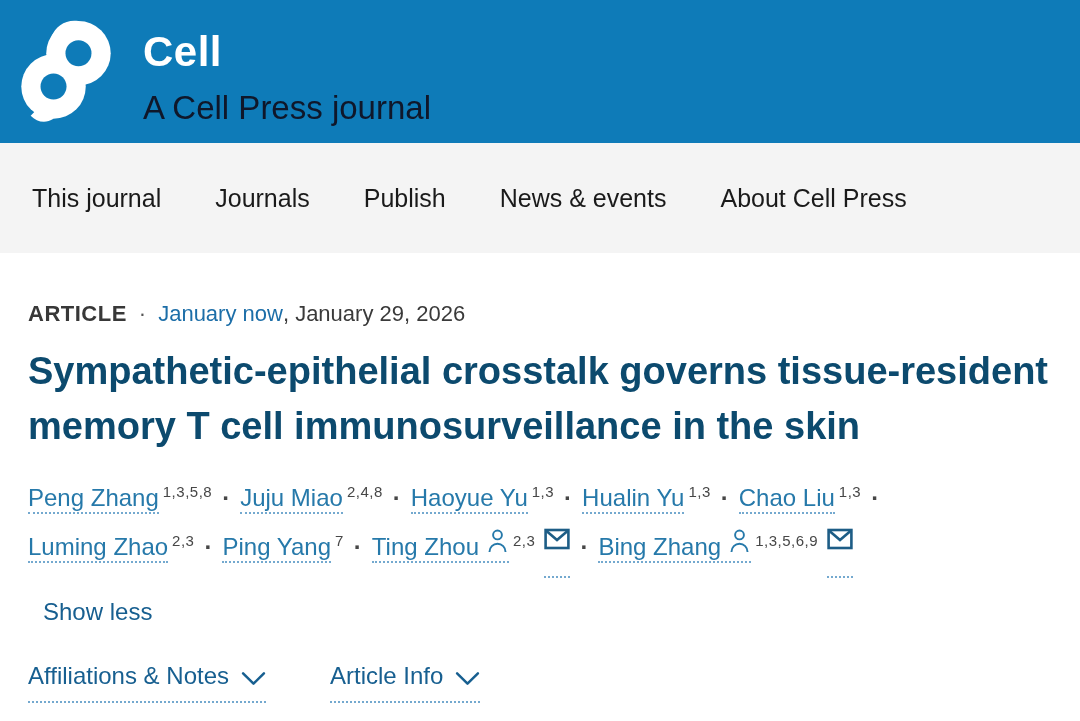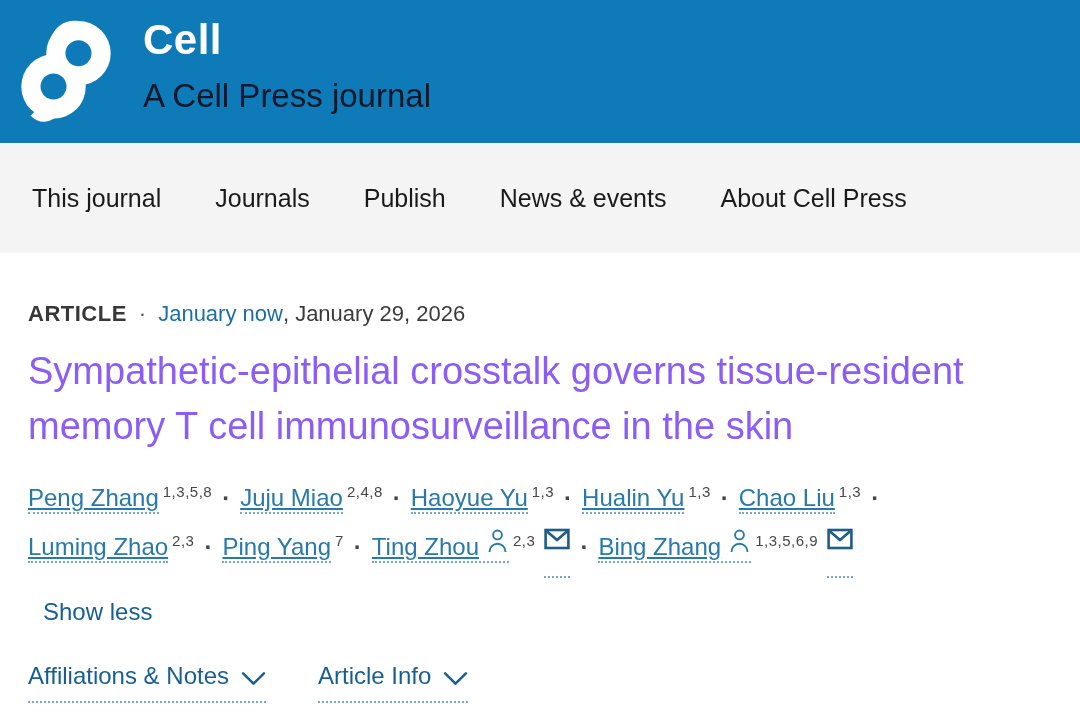--- a/index.html
+++ b/index.html
@@ -3,55 +3,55 @@
 <meta charset="utf-8">
 <style>
   * { margin:0; padding:0; box-sizing:border-box; }
   html,body { width:1080px; height:721px; overflow:hidden; background:#ffffff;
               font-family:"Liberation Sans", sans-serif; }
   .page { width:1080px; height:721px; position:relative; background:#ffffff; }
 
   
   .header { height:143px; background:#0e7bb8; display:flex; align-items:flex-start; }
   .logo-wrap { width:104px; height:118px; margin:13px 0 0 14px; cursor:pointer; }
-  .brand-block { margin-left:25px; margin-top:16px; }
+  .brand-block { margin-left:25px; margin-top:28px; }
   .brand { color:#ffffff; font-size:42px; font-weight:bold; line-height:48px; letter-spacing:0.5px; cursor:pointer; }
   .tagline { color:#0f172a; font-size:33px; font-weight:400; margin-top:13px; }
 
   
   .nav { height:110px; background:#f4f4f4; display:flex; align-items:center; padding-left:32px; }
   .nav-item { font-size:25px; color:#1a1a1a; margin-right:54px; cursor:pointer; white-space:nowrap; }
 
   
   .content { padding:48px 30px 0 28px; }
 
   .meta-row { font-size:22px; color:#3a3a3a; display:flex; align-items:baseline; }
   .article-type { font-weight:bold; letter-spacing:0.5px; color:#383838; }
   .meta-sep { margin:0 12px; color:#555555; }
   .online-link { color:#1c6ea8; cursor:pointer; }
   .meta-date { color:#3a3a3a; }
 
-  .title { font-size:38px; line-height:55px; font-weight:400; color:#8b5cf6;
+  .title { font-size:38px; line-height:55px; font-weight:700; color:#0c4a6e;
            margin-top:17px; max-width:1025px; }
 
   .authors { margin-top:21px; font-size:24px; }
   .author-line { line-height:46px; white-space:nowrap; }
-  .author-link { color:#2679aa; border-bottom:2px dotted #74a9cf; padding-bottom:1px; cursor:pointer;text-decoration:underline; }
+  .author-link { color:#2679aa; border-bottom:2px dotted #74a9cf; padding-bottom:1px; cursor:pointer; }
   .author-name { color:#2679aa; }
   .author-sup { font-size:15px; color:#474747; position:relative; top:-9px; margin-left:4px; letter-spacing:0.5px; }
   .author-sep { color:#474747; margin:0 10px; font-weight:bold; }
   .icon { display:inline-block; }
   .person-icon { margin-left:7px; vertical-align:-4px; color:#2679aa; }
   .email-icon { margin-left:9px; vertical-align:-4px; color:#1d5d86;
                 border-bottom:2px dotted #74a9cf; padding-bottom:2px; cursor:pointer; }
   .person-icon svg, .email-icon svg { display:inline-block; vertical-align:top; }
 
   .show-less { margin:20px 0 0 15px; font-size:24px; color:#175f90; cursor:pointer; display:inline-block; }
 
-  .expander-row { margin-top:34px; display:flex; align-items:flex-start; }
+  .expander-row { margin-top:34px; display:flex; align-items:flex-start;gap:12px; }
   .expander { font-size:24px; color:#175f90; cursor:pointer; display:flex; align-items:center;
               border-bottom:2px dotted #74a9cf; padding-bottom:9px; margin-right:52px; }
   .expander-label { margin-right:12px; }
   .chevron { color:#175f90; display:inline-block; margin-top:4px; }
 </style>
 </head>
 <body>
 
 <div class="page">
 

